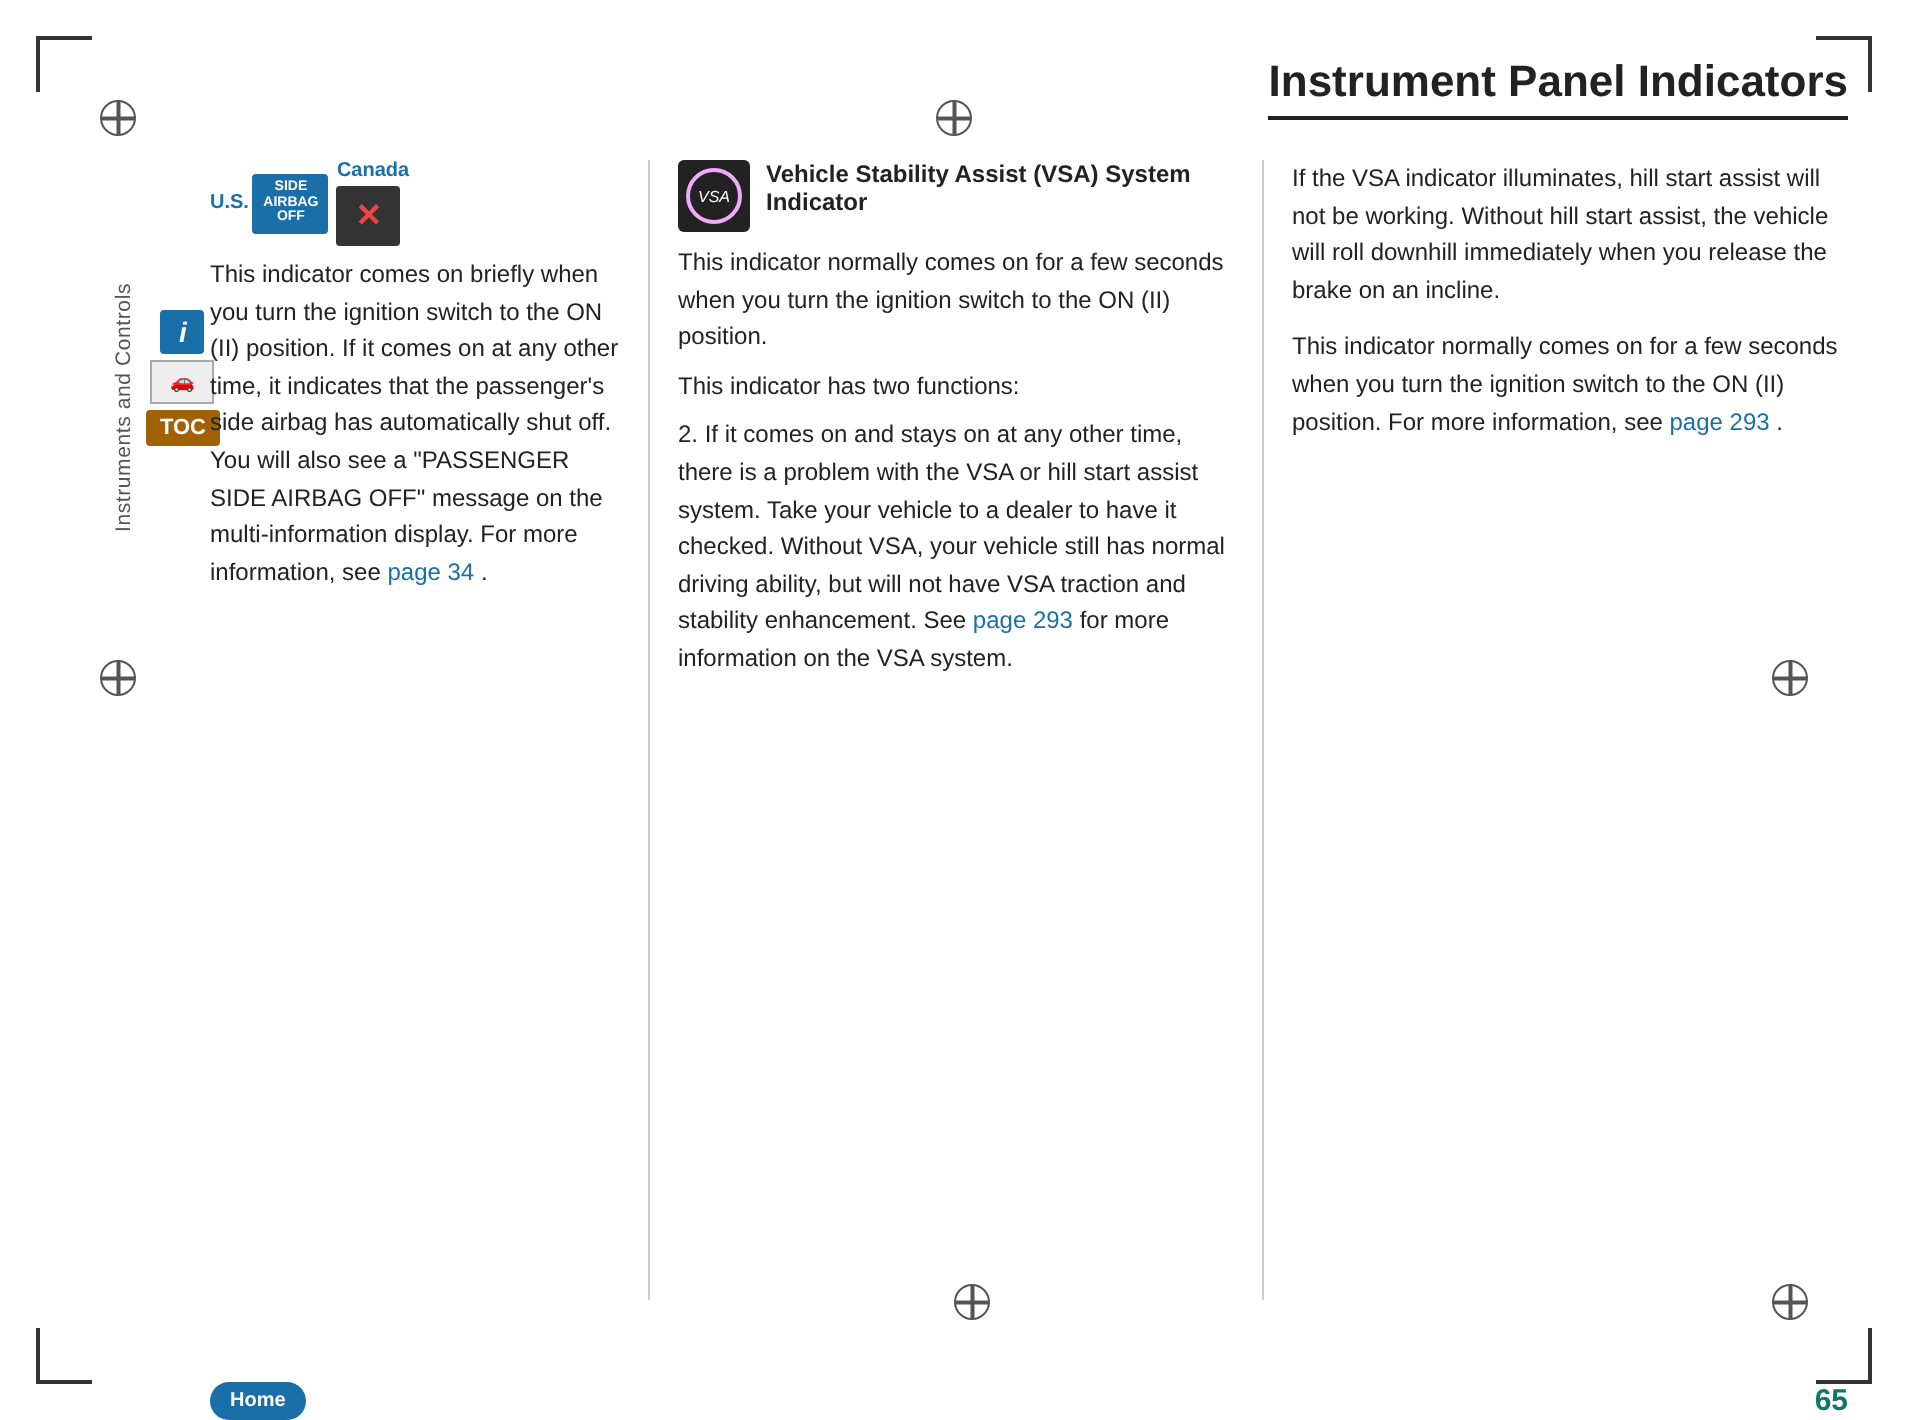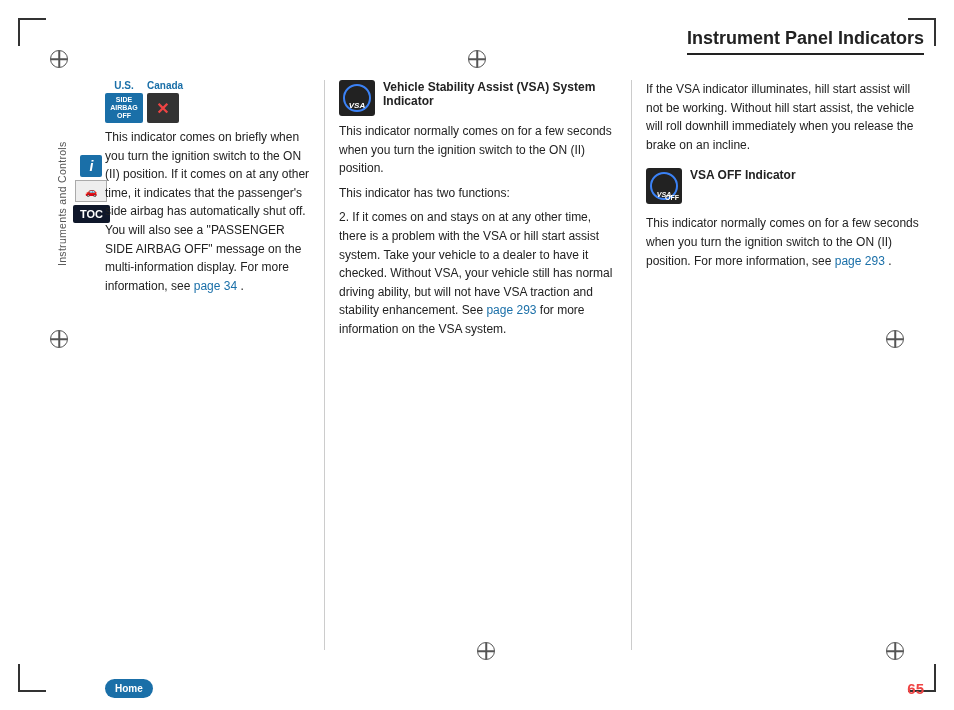--- a/index.html
+++ b/index.html
@@ -97,21 +97,21 @@
       background: #eee;
       border: 1px solid #aaa;
       display: flex;
       align-items: center;
       justify-content: center;
       font-size: 10px;
       color: #555;
     }
 
     .toc-box {
-      background: #0f172a;
+      background: #a16207;
       color: #fff;
       font-weight: bold;
       font-size: 11px;
       padding: 3px 7px;
       border-radius: 2px;
     }
 
     .sidebar-text-vertical {
       position: absolute;
       left: 62px;
@@ -134,21 +134,21 @@
     }
 
     
     .page-title-area {
       position: absolute;
       top: 28px;
       right: 30px;
       text-align: right;
     }
     .page-title {
-      font-size: 18px;
+      font-size: 22px;
       font-weight: bold;
       color: #222;
     }
     .title-rule {
       margin-top: 4px;
       border: none;
       border-top: 2px solid #222;
       width: 100%;
     }
 
@@ -252,26 +252,25 @@
       border-radius: 3px;
       display: flex;
       align-items: center;
       justify-content: center;
       flex-shrink: 0;
     }
 
     .vsa-icon-inner {
       width: 28px;
       height: 28px;
-      border: 2px solid #3b82f6;
+      border: 2px solid #f0abfc;
       border-radius: 50%;
       display: flex;
-      align-items: flex-end;
-      justify-content: center;
-      font-weight: bold;
+      align-items: center;
+      justify-content: center;
     }
 
     .vsa-off-icon-box {
       width: 36px;
       height: 36px;
       background: #222;
       border-radius: 3px;
       display: flex;
       align-items: center;
       justify-content: center;
@@ -284,21 +283,21 @@
       bottom: 3px;
       right: 3px;
       font-size: 7px;
       color: #fff;
       font-weight: bold;
     }
 
     
     .footer {
       position: absolute;
-      bottom: 12px;
+      bottom: 0;
       left: 0;
       right: 30px;
       display: flex;
       align-items: center;
       justify-content: space-between;
     }
 
     .home-btn {
       background: #1a6fa8;
       color: #fff;
@@ -313,21 +312,21 @@
       font-size: 13px;
       color: #c1392b;
       font-weight: bold;
       text-align: center;
       flex: 1;
     }
 
     .page-number {
       font-size: 15px;
       font-weight: bold;
-      color: #ef4444;
+      color: #0f766e;
     }
 
     .mt6 { margin-top: 6px; }
     .mt10 { margin-top: 10px; }
     .mt14 { margin-top: 14px; }
   </style>
 </head>
 <body>
 
 <div class="corner-mark corner-tl"></div>
@@ -356,21 +355,21 @@
 
   <div class="page-title-area">
     <div class="page-title">Instrument Panel Indicators</div>
     <hr class="title-rule">
   </div>
 
   <div class="content-area">
 
     <div class="col1">
       <div class="icon-airbag-row">
-        <div style="display:flex; flex-direction:column; align-items:center; gap:2px;">
+        <div style="display:flex; flex-direction:row; align-items:center; gap:2px;">
           <span class="label-us">U.S.</span>
           <div class="airbag-badge">SIDE<br>AIRBAG<br>OFF</div>
         </div>
         <div style="display:flex; flex-direction:column; align-items:flex-start; gap:2px;">
           <span class="label-canada">Canada</span>
           <div class="airbag-x-badge">✕</div>
         </div>
       </div>
       <p class="body-text">
         <span>This indicator comes on briefly when you turn the ignition switch to the ON (II) position. If it comes on at any other time, it indicates that the passenger's side airbag has automatically shut off. You will also see a "PASSENGER SIDE AIRBAG OFF" message on the multi-information display. For more information, see </span><a class="link-text">page 34</a><span> .</span>
@@ -390,29 +389,20 @@
       <p class="body-text mt6">This indicator has two functions:</p>
       <p class="body-text mt6">
         <span>2. If it comes on and stays on at any other time, there is a problem with the VSA or hill start assist system. Take your vehicle to a dealer to have it checked. Without VSA, your vehicle still has normal driving ability, but will not have VSA traction and stability enhancement. See </span><a class="link-text">page 293</a><span>
 for  more information on the VSA system.</span>
       </p>
     </div>
 
     <div class="col3">
       <p class="body-text">If the VSA indicator illuminates, hill start assist will not be working. Without hill start assist, the vehicle will roll downhill immediately when you release the brake on an incline.</p>
 
-      <div class="section-header mt14">
-        <div class="vsa-off-icon-box">
-          <div class="vsa-icon-inner">
-            <span style="font-size:7px;color:#fff;font-style:italic;">VSA</span>
-          </div>
-          <span class="vsa-off-label">OFF</span>
-        </div>
-        <div class="section-title">VSA OFF Indicator</div>
-      </div>
       <p class="body-text mt10">
         <span>This indicator normally comes on for a few seconds when you turn the ignition switch to the ON (II) position. For more information, see </span><a class="link-text">page 293</a><span> .</span>
       </p>
     </div>
 
   </div>
 
   <div class="footer">
     <div class="home-btn">Home</div>
     <div class="page-number">65</div>

